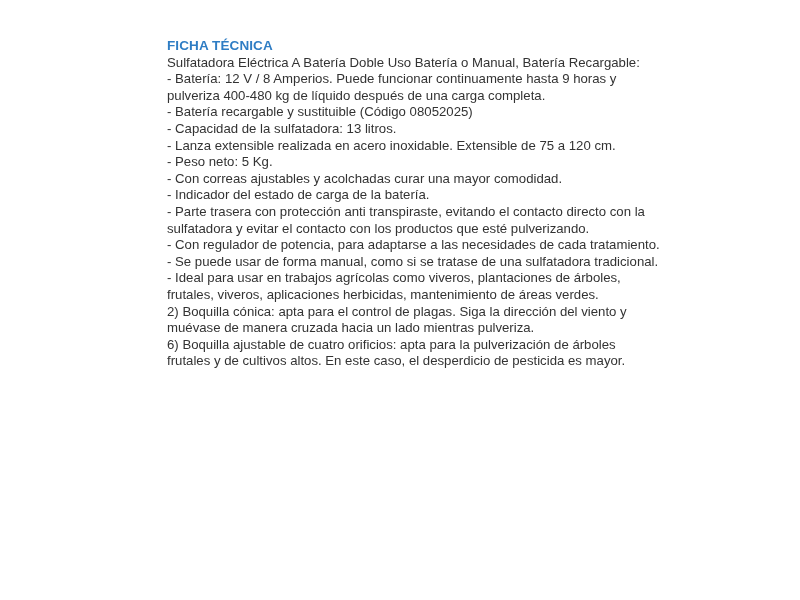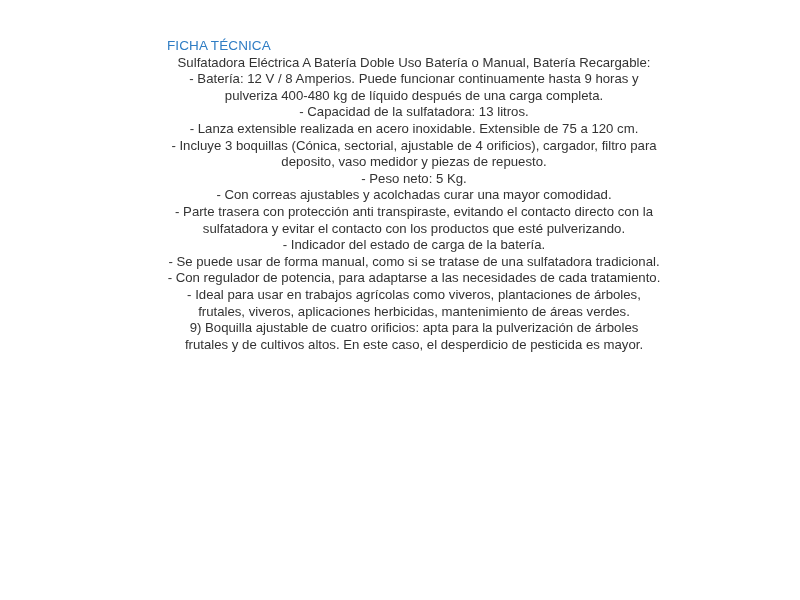--- a/index.html
+++ b/index.html
@@ -25,34 +25,34 @@
   
   .spec-block {
     position: absolute;
     left: 167px;
     top: 38px;
     width: 494px;
   }
 
   .spec-heading {
     font-size: 13.5px;
-    font-weight: normal;
+    font-weight: bold;
     line-height: 16.6px;
     color: #2f7dc4;
     letter-spacing: 0.1px;
     margin: 0 0 0 0;
     white-space: nowrap;
   }
 
   .spec-body {
     font-size: 13.2px;
     line-height: 16.6px;
     color: #333333;
     margin: 0;
-    text-align: center;
+    text-align: left;
   }
 
   .spec-line {
     display: block;
     white-space: normal;
     position: relative;
   }
 
   
   .caret {
@@ -73,44 +73,45 @@
 
     <h1 class="spec-heading">FICHA TÉCNICA</h1>
 
     <div class="spec-body">
 
       <span class="spec-line">Sulfatadora Eléctrica A Batería Doble Uso Batería o Manual, Batería Recargable:</span>
 
       <span class="spec-line">- Batería: 12 V / 8 Amperios. Puede funcionar continuamente hasta 9 horas y pulveriza 400-480 kg de líquido después de una carga completa.</span>
 
 
+      <span class="spec-line">- Batería recargable y sustituible (Código 08052025)</span>
 
       <span class="spec-line">- Capacidad de la sulfatadora: 13 litros.</span>
 
       <span class="spec-line">- Lanza extensible realizada en acero inoxidable. Extensible de 75 a 120 cm.</span>
 
-      <span class="spec-line">- Incluye 3 boquillas (Cónica, sectorial, ajustable de 4 orificios), cargador, filtro para deposito, vaso medidor y piezas de repuesto.</span>
 
       <span class="spec-line">- Peso neto: 5 Kg.</span>
 
 
       <span class="spec-line">- Con correas ajustables y acolchadas curar una mayor comodidad.</span>
 
+      <span class="spec-line">- Indicador del estado de carga de la batería.</span>
+
       <span class="spec-line">- Parte trasera con protección anti transpiraste, evitando el contacto directo con la sulfatadora y evitar el contacto con los productos que esté pulverizando.</span>
 
-      <span class="spec-line">- Indicador del estado de carga de la batería.</span>
+      <span class="spec-line">- Con regulador de potencia, para adaptarse a las necesidades de cada tratamiento.</span>
 
       <span class="spec-line">- Se puede usar de forma manual, como si se tratase de una sulfatadora tradicional.</span>
-
-      <span class="spec-line">- Con regulador de potencia, para adaptarse a las necesidades de cada tratamiento.</span>
 
       <span class="spec-line">- Ideal para usar en trabajos agrícolas como viveros, plantaciones de árboles, frutales, viveros, aplicaciones herbicidas, mantenimiento de áreas verdes.</span>
 
 
 
 
+      <span class="spec-line">2) Boquilla cónica: apta para el control de plagas. Siga la dirección del viento y muévase de manera cruzada hacia un lado mientras pulveriza.</span>
 
-      <span class="spec-line">9) Boquilla ajustable de cuatro orificios: apta para la pulverización de árboles frutales y de cultivos altos. En este caso, el desperdicio de pesticida es mayor.</span>
+      <span class="spec-line">6) Boquilla ajustable de cuatro orificios: apta para la pulverización de árboles frutales y de cultivos altos. En este caso, el desperdicio de pesticida es mayor.</span>
 
     </div>
   </div>
 
 </div>
 
 </body></html>

